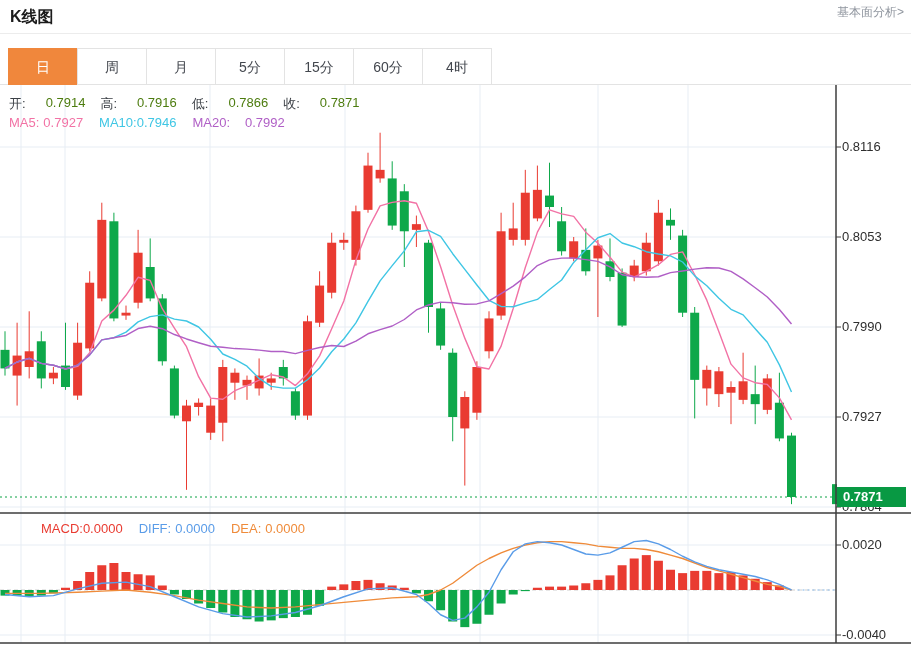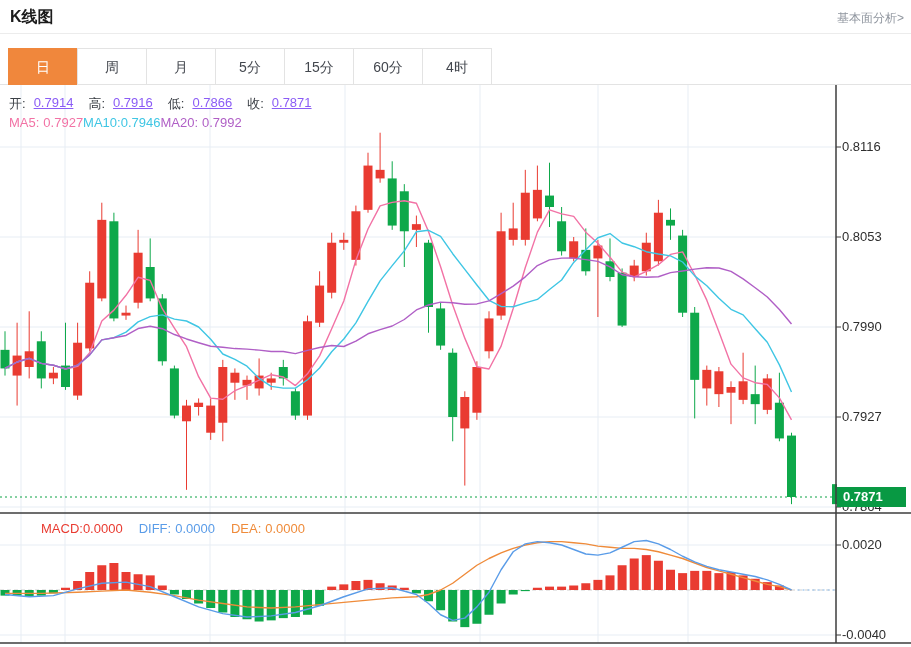--- a/index.html
+++ b/index.html
@@ -1,35 +1,35 @@
 <!DOCTYPE html>
 <html><head>
 <meta charset="utf-8">
 <style>
   html,body{margin:0;padding:0;}
   body{width:911px;height:647px;position:relative;overflow:hidden;background:#ffffff;
        font-family:"Liberation Sans","DejaVu Sans",sans-serif;}
   .page-title{position:absolute;left:10px;top:7px;font-size:16px;font-weight:bold;color:#1b1b1b;}
-  .fund-link{position:absolute;right:7px;top:10px;font-size:12px;color:#8f959e;cursor:pointer;}
+  .fund-link{position:absolute;right:7px;top:4px;font-size:12px;color:#8f959e;cursor:pointer;}
   .title-divider{position:absolute;left:0;top:33px;width:911px;height:1px;background:#ececec;}
   .tabs{position:absolute;left:8px;top:48px;display:flex;z-index:4;}
   .tab{width:70px;height:37px;line-height:37px;text-align:center;font-size:14px;color:#43474e;
        background:#fff;border:1px solid #e3e3e3;margin-left:-1px;box-sizing:border-box;cursor:pointer;}
   .tab:first-child{margin-left:0;}
   .tab.active{background:#f0873c;border-color:#f0873c;color:#fff;}
   .tabstrip-line{position:absolute;left:0;top:84px;width:911px;height:1px;background:#e3e3e3;}
   .readout-row{position:absolute;left:9px;top:95px;display:flex;gap:15px;font-size:13px;
        white-space:nowrap;z-index:3;}
-  .ma-row{position:absolute;left:9px;top:115px;display:flex;font-size:13px;
+  .ma-row{position:absolute;left:9px;top:115px;display:flex;gap:16px;font-size:13px;
        white-space:nowrap;z-index:3;}
   .macd-row{position:absolute;left:17px;top:521px;display:flex;gap:16px;font-size:13px;
        white-space:nowrap;z-index:3;margin-left:24px;}
   .pair{display:flex;}
   .lbl{color:#3c4046;}
-  .val-green{color:#8b5cf6;margin-left:8px;text-decoration:underline;}
+  .val-green{color:#4d7c0f;margin-left:20px;}
   .ma5{color:#f272a5;} .ma10{color:#3fc6e4;} .ma20{color:#b05fc6;}
   .macd-red{color:#e93b31;} .diff-blue{color:#5a9ce8;} .dea-orange{color:#ef8b3a;}
   #chart-svg{position:absolute;left:0;top:0;z-index:1;}
   .tick-label{position:absolute;left:842px;font-size:13px;color:#2e2e2e;z-index:2;}
   .price-tag{position:absolute;left:837px;width:69px;height:20px;line-height:20px;background:#089943;
        color:#fff;font-size:13px;font-weight:bold;padding-left:6px;box-sizing:border-box;z-index:3;}
 </style>
 </head>
 <body>
 
@@ -308,21 +308,21 @@
   <span class="pair ma5">
     <span>MA5:</span>
     <span style="margin-left:4px">0.7927</span>
   </span>
   <span class="pair ma10">
     <span>MA10:</span>
     <span style="">0.7946</span>
   </span>
   <span class="pair ma20">
     <span>MA20:</span>
-    <span style="margin-left:4px">0.7992</span>
+    <span style="margin-left:15px">0.7992</span>
   </span>
 </div>
 
 <div class="macd-row">
   <span class="pair macd-red">
     <span>MACD:</span>
     <span>0.0000</span>
   </span>
   <span class="pair diff-blue">
     <span>DIFF:</span>

